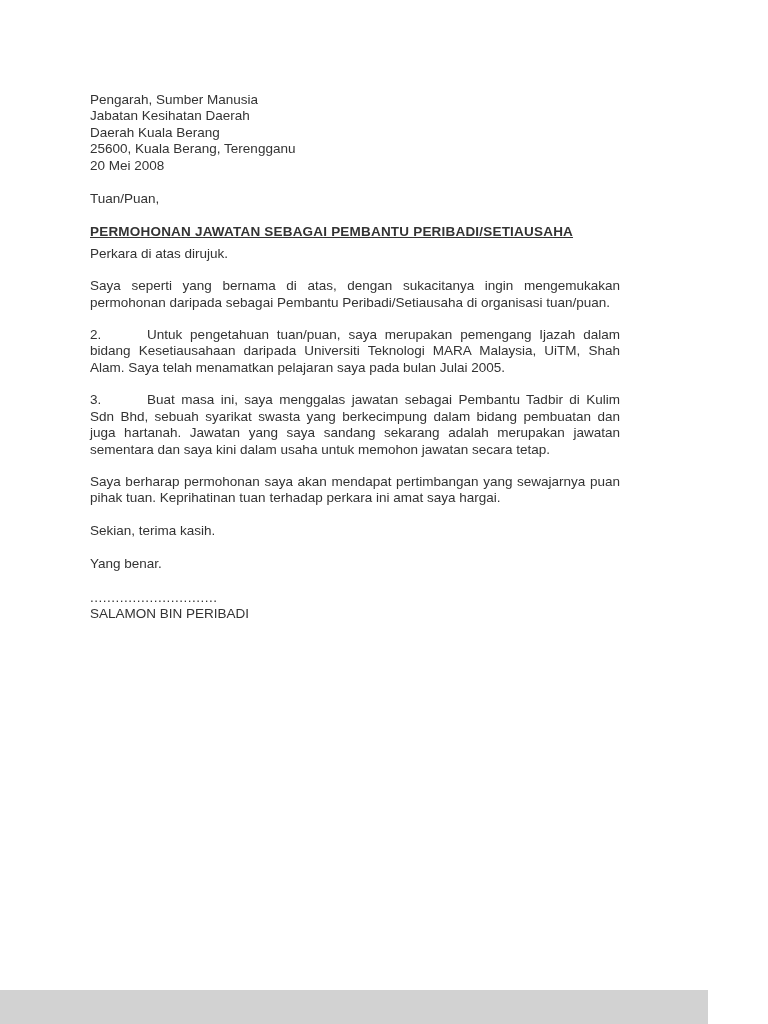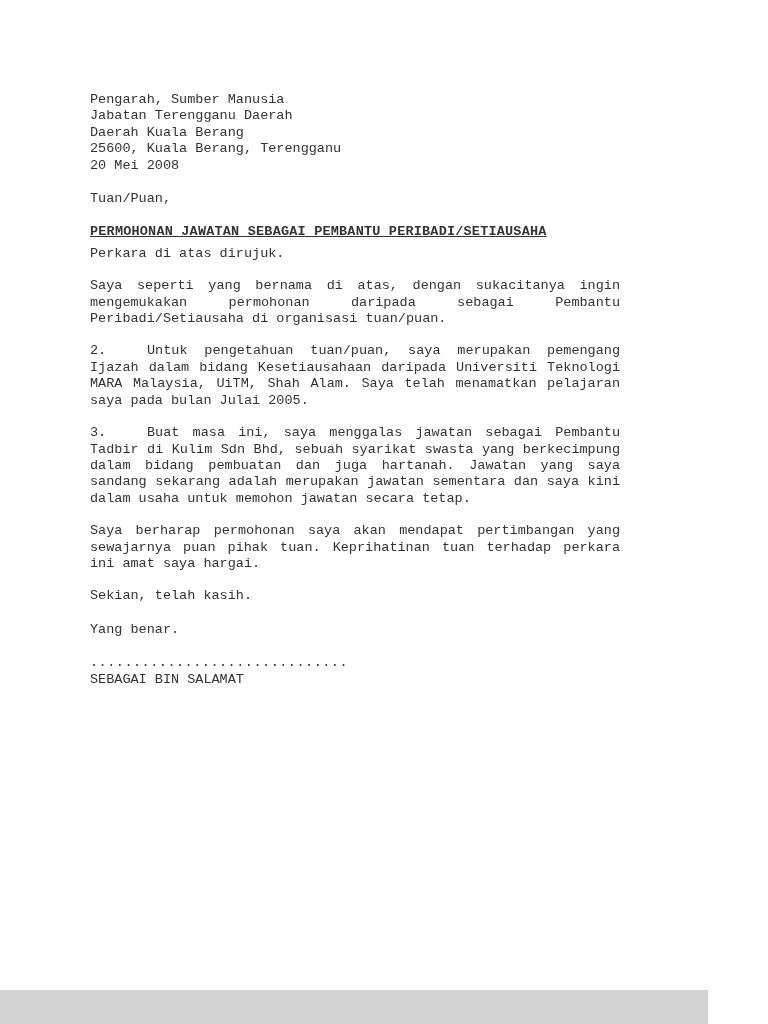--- a/index.html
+++ b/index.html
@@ -10,21 +10,20 @@
     background: #ffffff;
     font-family: "Liberation Sans", sans-serif;
   }
 
   .page {
     position: relative;
     width: 708px;
     height: 1024px;
     background: #ffffff;
     overflow: hidden;
-    font-family: Liberation Mono, monospace;
   }
 
   .content {
     padding: 92px 88px 0 90px;
     font-size: 13.5px;
     line-height: 16.4px;
     color: #333333;
   }
 
   .sender-block { margin-bottom: 17px; }
@@ -67,21 +66,21 @@
   }
 </style>
 </head>
 <body>
 
 <div class="page">
   <div class="content">
 
     <div class="sender-block">
       <div class="sender-line">Pengarah, Sumber Manusia</div>
-      <div class="sender-line">Jabatan Terengganu Daerah</div>
+      <div class="sender-line">Jabatan Kesihatan Daerah</div>
       <div class="sender-line">Daerah Kuala Berang</div>
       <div class="sender-line">25600, Kuala Berang, Terengganu</div>
       <div class="sender-line">20 Mei 2008</div>
     </div>
 
     <div class="salutation">Tuan/Puan,</div>
 
     <div class="subject">PERMOHONAN JAWATAN SEBAGAI PEMBANTU PERIBADI/SETIAUSAHA</div>
 
     <p class="para">Perkara di atas dirujuk.</p>
@@ -95,25 +94,25 @@
     </p>
 
     <p class="para justify">
       <span class="num">3.</span><span>Buat masa ini, saya menggalas jawatan sebagai Pembantu Tadbir di Kulim Sdn Bhd, sebuah syarikat swasta yang berkecimpung dalam bidang pembuatan dan juga hartanah. Jawatan yang saya sandang sekarang adalah merupakan jawatan sementara dan saya kini dalam usaha untuk memohon jawatan secara tetap.</span>
     </p>
 
     <p class="para justify">
       <span>Saya berharap permohonan saya akan mendapat pertimbangan yang sewajarnya puan pihak tuan. Keprihatinan tuan terhadap perkara ini amat saya hargai.</span>
     </p>
 
-    <div class="closing">Sekian, telah kasih.</div>
+    <div class="closing">Sekian, terima kasih.</div>
 
     <div class="signoff">Yang benar.</div>
 
     <div class="signature-block">
       <div class="sig-dots">..............................</div>
-      <div class="sig-name">SEBAGAI BIN SALAMAT</div>
+      <div class="sig-name">SALAMON BIN PERIBADI</div>
     </div>
 
   </div>
 
   <div class="bottom-band"></div>
 </div>
 
 </body></html>

